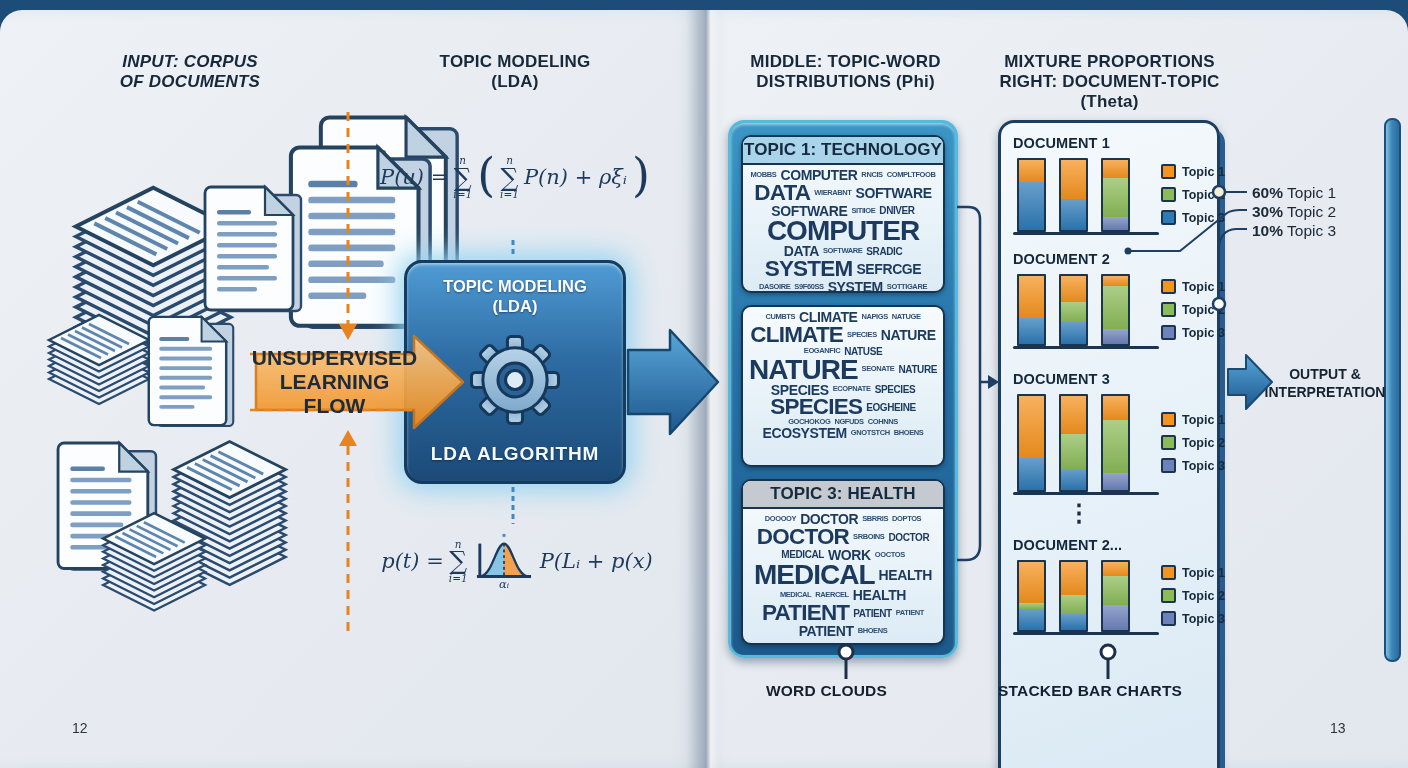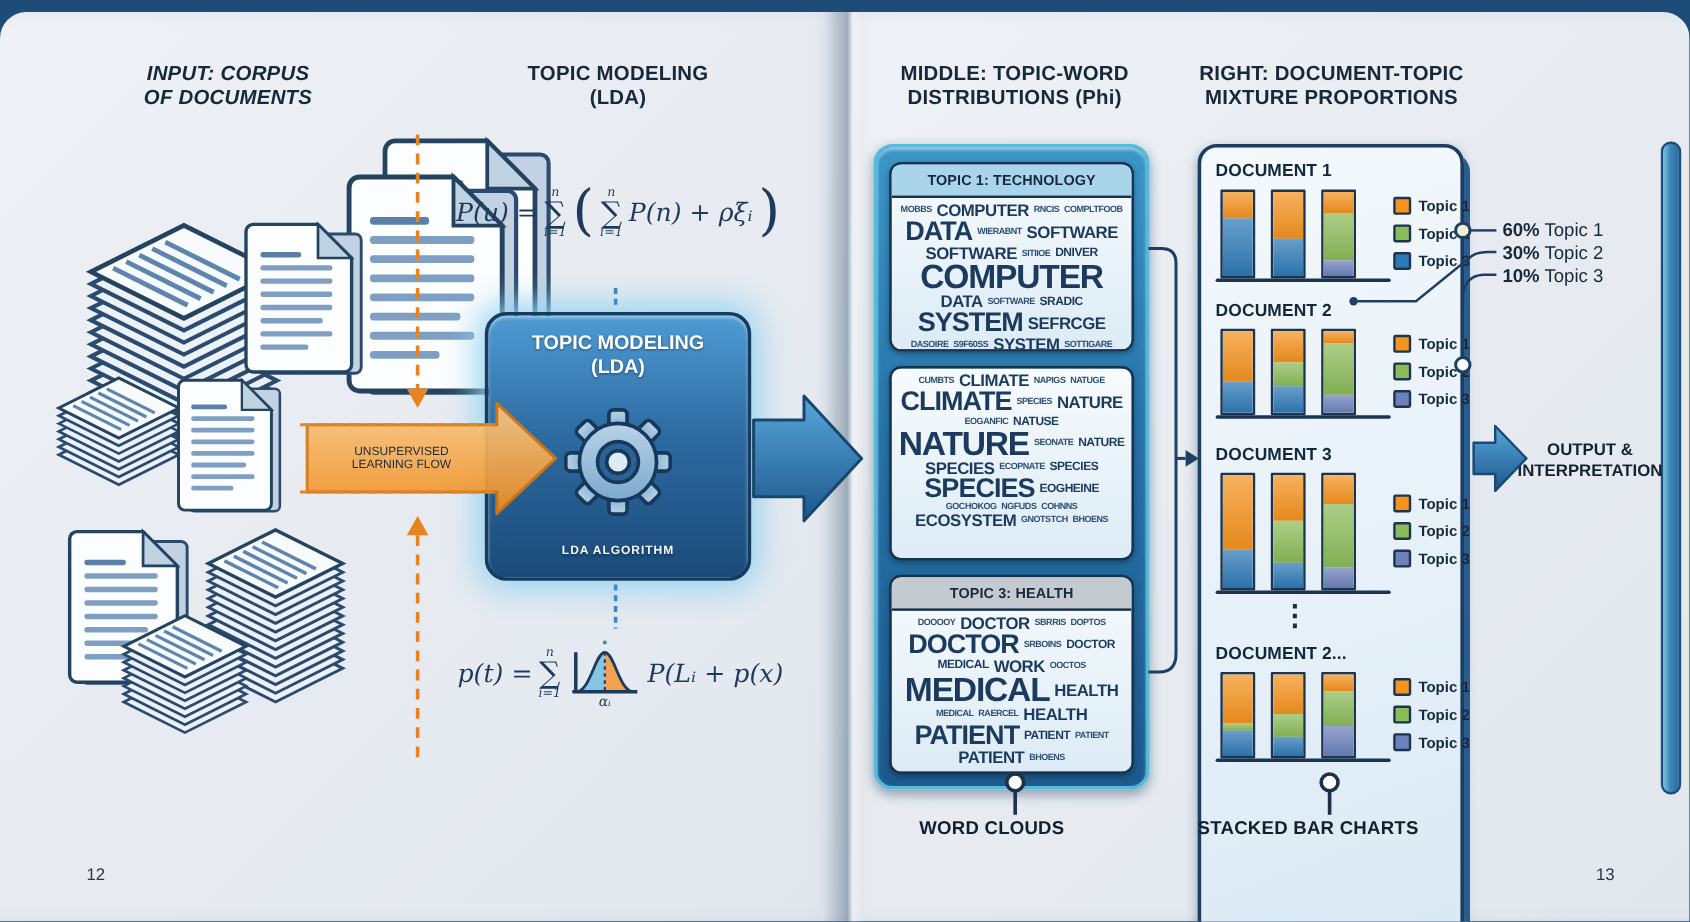--- a/index.html
+++ b/index.html
@@ -34,42 +34,42 @@
   
   #lda-box{
     left:404px;top:260px;width:222px;height:224px;border-radius:18px;z-index:4;
     background:linear-gradient(180deg,#4f9bd4 0%,#2d6ba2 45%,#1b4a78 100%);
     border:3px solid #143c60;
     box-shadow:0 0 26px 7px rgba(150,212,240,.95), inset 0 2px 3px rgba(255,255,255,.45);
     display:flex;flex-direction:column;align-items:center;justify-content:space-between;
     padding:14px 8px 16px;box-sizing:border-box;
   }
   #lda-box .title{color:#fff;font-weight:700;font-size:16.5px;line-height:1.2;text-align:center;text-shadow:0 1px 2px rgba(0,20,40,.5);}
-  #lda-box .subtitle{color:#f2f8fc;font-weight:700;font-size:10px;letter-spacing:.8px;text-shadow:0 1px 2px rgba(0,20,40,.5);}
+  #lda-box .subtitle{color:#f2f8fc;font-weight:700;font-size:19px;letter-spacing:.8px;text-shadow:0 1px 2px rgba(0,20,40,.5);}
 
   
   #flow-label{left:252px;top:356px;width:165px;height:52px;z-index:6;
     display:flex;flex-direction:column;align-items:center;justify-content:center;
-    font-weight:400;font-size:10px;color:#1d2b3a;line-height:1.15;text-align:center;}
+    font-weight:700;font-size:21px;color:#1d2b3a;line-height:1.15;text-align:center;}
 
   
   #cloud-panel{
     left:728px;top:120px;width:230px;height:538px;border-radius:16px;z-index:4;
     background:linear-gradient(180deg,#3b96c6 0%,#2672a8 45%,#1d5a8c 100%);
     border:3px solid #54bbdc;box-sizing:border-box;
     box-shadow:0 4px 10px rgba(15,45,75,.4), inset 0 2px 3px rgba(255,255,255,.5);
   }
   .topic-card{
     position:absolute;left:10px;width:204px;border-radius:10px;overflow:hidden;
     background:linear-gradient(180deg,#f7fbfd 0%,#dcebf5 100%);
     border:2px solid #16344f;box-sizing:border-box;
     box-shadow:0 2px 4px rgba(10,35,60,.45);
   }
   .topic-head{height:26px;display:flex;align-items:center;justify-content:center;
-    font-weight:700;font-size:12px;color:#152a3e;border-bottom:2px solid #16344f;letter-spacing:.1px;}
+    font-weight:700;font-size:17px;color:#152a3e;border-bottom:2px solid #16344f;letter-spacing:.1px;}
   .cloud{display:flex;flex-wrap:wrap;align-items:center;justify-content:center;
     padding:4px 5px;row-gap:1px;column-gap:4px;line-height:.92;}
   .w{font-weight:700;color:#1b3a5e;letter-spacing:-.4px;white-space:nowrap;}
   .s1{font-size:7.5px;color:#2d4f74;}
   .s2{font-size:10px;}
   .s3{font-size:14px;}
   .s5{font-size:22.5px;letter-spacing:-.8px;}
   .s6{font-size:28px;letter-spacing:-1px;}
 
   
@@ -331,22 +331,23 @@
     <text x="32" y="58" text-anchor="middle" font-size="12" font-style="italic" font-family="DejaVu Serif,serif" fill="#1d3a5c">αᵢ</text>
   </svg>
   <span>P(Lᵢ + p(x)</span>
 </div>
 
 <div class="abs hdr" style="left:738px;top:52px;width:215px;">
   <div>MIDDLE: TOPIC-WORD</div>
   <div>DISTRIBUTIONS (Phi)</div>
 </div>
 <div class="abs hdr" style="left:992px;top:52px;width:235px;">
+  <div>MIXTURE PROPORTIONS</div>
   <div>RIGHT: DOCUMENT-TOPIC</div>
-  <div>MIXTURE PROPORTIONS</div>
+  <div>(Theta)</div>
 </div>
 
 <div class="abs" id="cloud-panel">
   <div class="topic-card" style="top:12px;height:158px;">
     <div class="topic-head" style="background: rgb(169, 212, 234);">TOPIC 1: TECHNOLOGY</div>
     <div class="cloud">
         <span class="w s1">MOBBS</span>
         <span class="w s3">COMPUTER</span>
         <span class="w s1">RNCIS</span>
         <span class="w s1">COMPLTFOOB</span>

